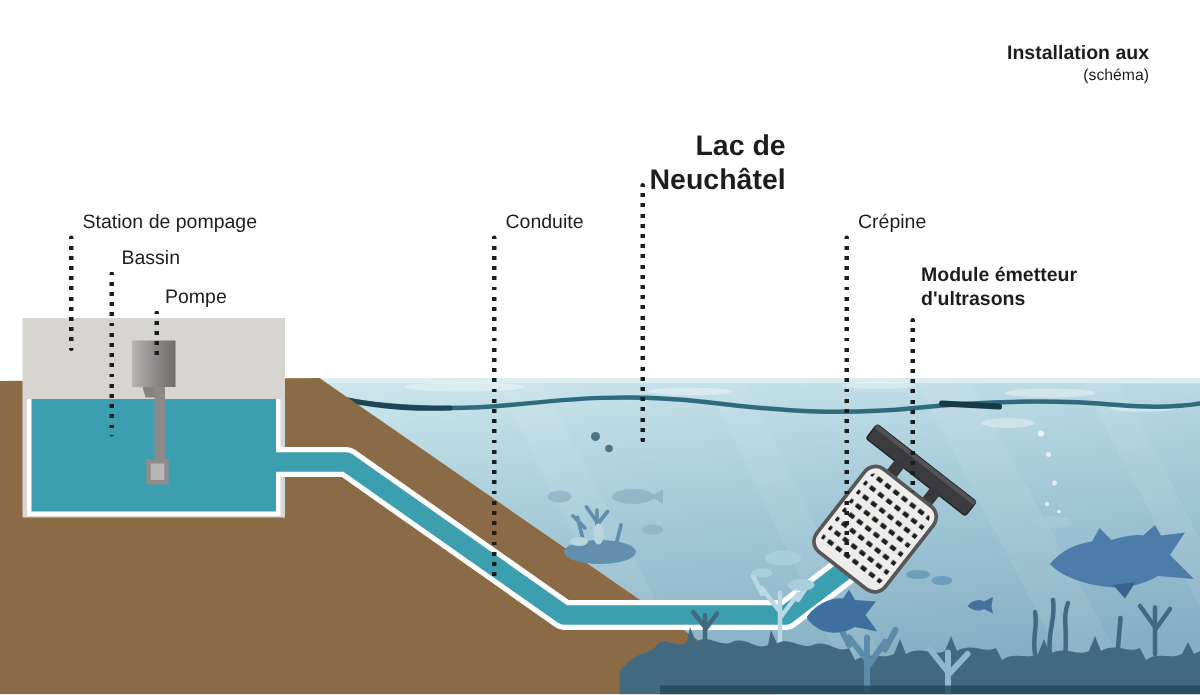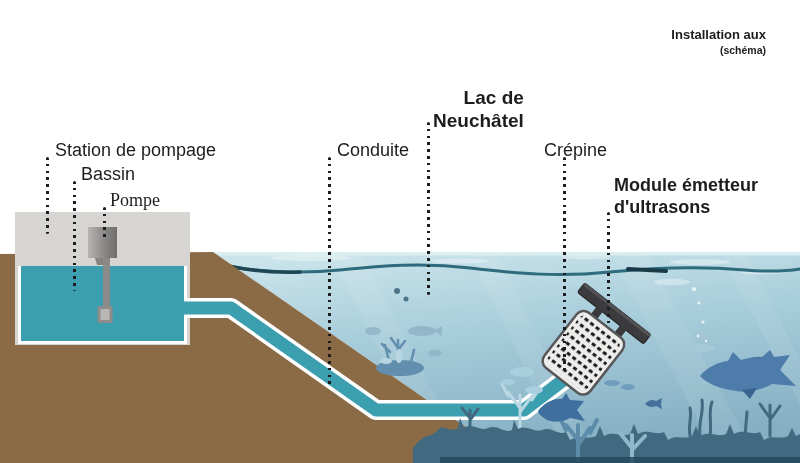--- a/index.html
+++ b/index.html
@@ -4,34 +4,34 @@
 <style>
   :root{
     --ink:#1d1d1f; --building:#d7d5d2; --ground:#8a6b45; --pipe-teal:#3c9fb0;
     --wave:#2e6b7c; --water-top:#cfe7ed; --water-mid:#a8cddb; --water-deep:#85afc3;
     --silhouette:#416a80; --coral-mid:#628fae; --coral-light:#b7d6e2; --fish-blue:#4d7cab;
   }
   html,body{margin:0;padding:0;background:#fff;}
   .canvas{position:relative;width:800px;height:463px;background:#fff;overflow:hidden;
           font-family:"Liberation Sans", sans-serif;color:var(--ink);}
   .scene{position:absolute;left:0;top:0;}
-  .label{position:absolute;font-size:18px;line-height:1.22;white-space:pre-line;}
+  .label{position:absolute;font-size:13px;line-height:1.22;white-space:pre-line;}
   .label.bold{font-weight:bold;font-size:19px;text-align:right;}
   .leader{position:absolute;width:2.6px;border-radius:2px;
     background-image:repeating-linear-gradient(to bottom,var(--ink) 0px,var(--ink) 2.6px,transparent 2.6px,transparent 6.8px);}
   .title{position:absolute;top:27px;right:34px;text-align:right;}
   .title .t1,.title .t2{font-weight:bold;font-size:13px;line-height:1.28;}
-  .title .t3{font-size:10.5px;line-height:1.2;font-weight:bold;}
+  .title .t3{font-size:10.5px;line-height:1.2;}
   
   .lbl-station{left:55px;top:140px;}   .ld-station{left:46px;top:157px;height:77px;}
   .lbl-bassin{left:81px;top:164px;}    .ld-bassin{left:73px;top:181px;height:110px;}
-  .lbl-pompe{left:110px;top:190px;font-family:Liberation Serif, serif;}    .ld-pompe{left:103px;top:207px;height:32px;}
+  .lbl-pompe{left:110px;top:190px;}    .ld-pompe{left:103px;top:207px;height:32px;}
   .lbl-conduite{left:337px;top:140px;} .ld-conduite{left:328px;top:157px;height:228px;}
   .lbl-lac{left:433px;top:86px;}       .ld-lac{left:427px;top:122px;height:173px;}
-  .lbl-crepine{left:544px;top:140px;}  .ld-crepine{left:563px;top:157px;height:216px;}
+  .lbl-crepine{left:572px;top:140px;}  .ld-crepine{left:563px;top:157px;height:216px;}
   .lbl-module{left:614px;top:175px;font-weight:bold;}   .ld-module{left:607px;top:212px;height:116px;}
 </style>
 </head>
 <body>
 
 <div class="canvas">
 
   <svg class="scene" width="800" height="463" viewBox="0 0 800 463">
     <defs>
       <linearGradient id="waterGrad" x1="0" y1="0" x2="0.25" y2="1">

